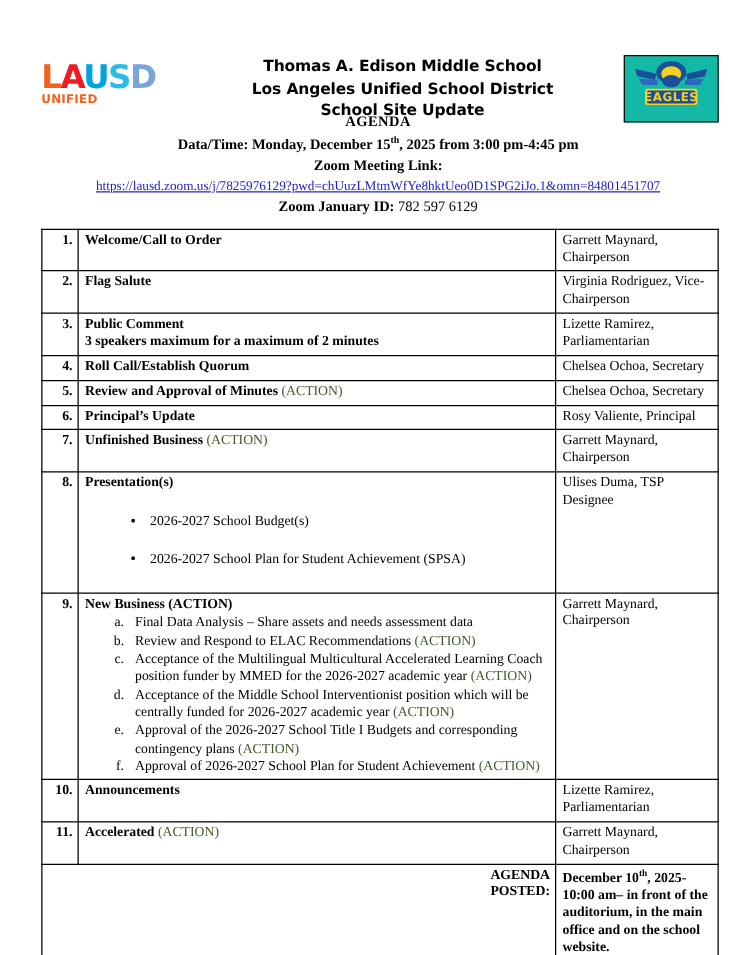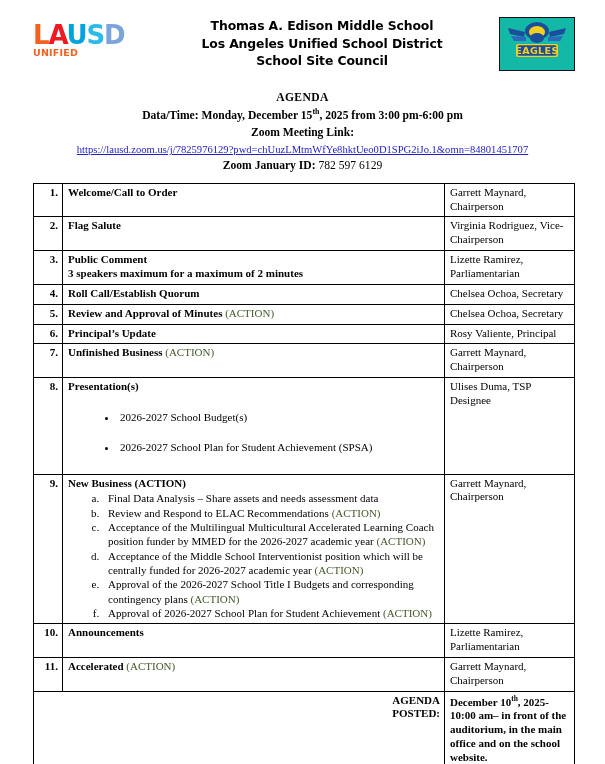--- a/index.html
+++ b/index.html
@@ -11,21 +11,21 @@
   body {
     font-family: "Liberation Serif", "DejaVu Serif", serif;
     color: #000;
     -webkit-font-smoothing: antialiased;
   }
   .page { position: relative; width: 605px; height: 764px; padding: 0; }
 
   
   .masthead {
     display: flex; align-items: flex-start;
-    padding: 15px 30px 0 33px;
+    padding: 42px 30px 0 33px;
     height: 76px;
   }
   .logo-lausd {
     width: 112px; flex: 0 0 112px;
     padding-top: 8px;
   }
   .logo-word {
     font-family: "DejaVu Sans", sans-serif;
     font-weight: bold;
     font-size: 26px;
@@ -169,21 +169,21 @@
   <div class="masthead">
 
     <div class="logo-lausd">
       <div class="logo-word"><span class="c1" style="color: rgb(244, 96, 30);">L</span><span class="c2" style="color: rgb(237, 28, 36);">A</span><span class="c3" style="color: rgb(0, 163, 221);">U</span><span class="c4" style="color: rgb(43, 187, 232);">S</span><span class="c5" style="color: rgb(123, 164, 219);">D</span></div>
       <div class="logo-sub">UNIFIED</div>
     </div>
 
     <div class="school-titles">
       <div>Thomas A. Edison Middle School</div>
       <div>Los Angeles Unified School District</div>
-      <div>School Site Council</div>
+      <div>School Site Update</div>
     </div>
 
     <div class="logo-eagles">
       <svg class="eagle-svg" width="66" height="44" viewBox="0 0 66 44">
         <ellipse cx="33" cy="13" rx="12" ry="9" fill="#1b4f9c"></ellipse>
         <ellipse cx="33" cy="14" rx="8" ry="6" fill="#f5d020"></ellipse>
         <path d="M21 14 L4 10 L6 16 L20 19 Z" fill="#1b4f9c"></path>
         <path d="M45 14 L62 10 L60 16 L46 19 Z" fill="#1b4f9c"></path>
         <path d="M22 19 L7 18 L10 23 L22 23 Z" fill="#2c68bd"></path>
         <path d="M44 19 L59 18 L56 23 L44 23 Z" fill="#2c68bd"></path>
@@ -191,21 +191,21 @@
         <rect x="12" y="26" width="42" height="13" rx="2" fill="#f5d020"></rect>
         <rect x="13.5" y="27.3" width="39" height="10.4" rx="1.6" fill="#1b4f9c"></rect>
         <text x="33" y="36" text-anchor="middle" font-family="DejaVu Sans, sans-serif" font-size="9.5" font-weight="bold" fill="#f5d020" letter-spacing="0.4">EAGLES</text>
       </svg>
     </div>
   </div>
 
   <div class="agenda-head">
     <div class="ag-title">AGENDA</div>
     <div class="bold"><span>Data/Time:</span>
-      <span>Monday, December 15</span><sup>th</sup><span>, 2025 from 3:00 pm-6:00 pm</span></div>
+      <span>Monday, December 15</span><sup>th</sup><span>, 2025 from 3:00 pm-4:45 pm</span></div>
     <div class="bold">Zoom Meeting Link:</div>
     <a class="zoom-link" href="#">https://lausd.zoom.us/j/7825976129?pwd=chUuzLMtmWfYe8hktUeo0D1SPG2iJo.1&amp;omn=84801451707</a>
     <div class="zoom-id"><span class="bold">Zoom January ID:</span>
       <span class="val">782 597 6129</span></div>
   </div>
 
   <table class="agenda">
     <tbody>
 
       <tr>

